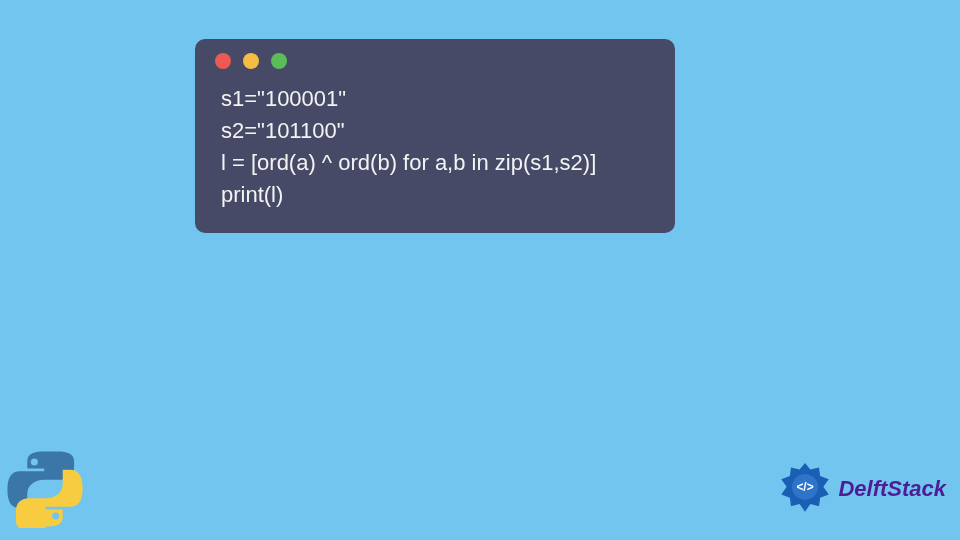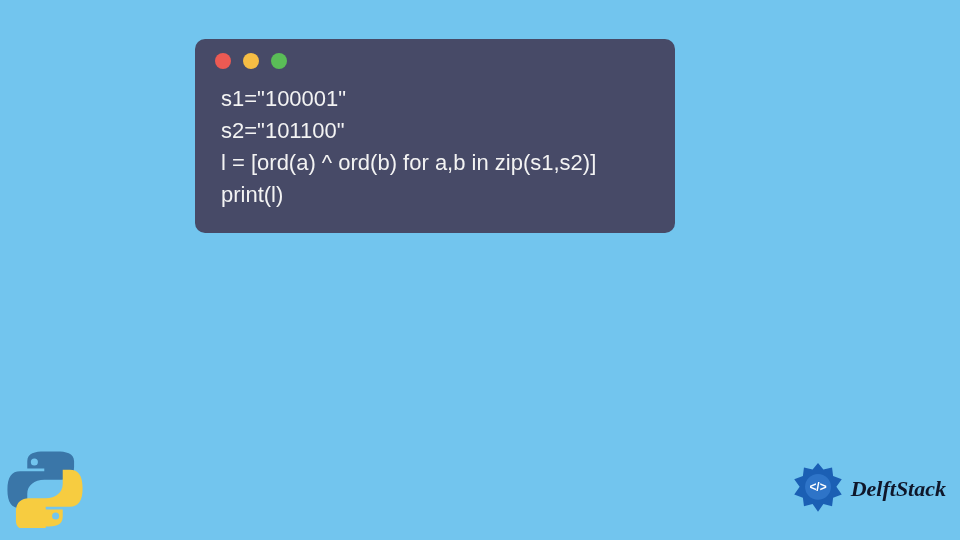--- a/index.html
+++ b/index.html
@@ -61,22 +61,21 @@
     width: 54px;
     height: 54px;
     display: flex;
     align-items: center;
     justify-content: center;
   }
   .delft-text {
     font-style: italic;
     font-weight: 600;
     font-size: 22px;
-    color: #0f172a;
-    font-family: Liberation Serif, serif;
+    color: #4c1d95;
   }
 </style>
 </head>
 <body>
 
 <div class="code-window">
   <div class="titlebar">
     <span class="dot red"></span>
     <span class="dot yellow"></span>
     <span class="dot green"></span>

